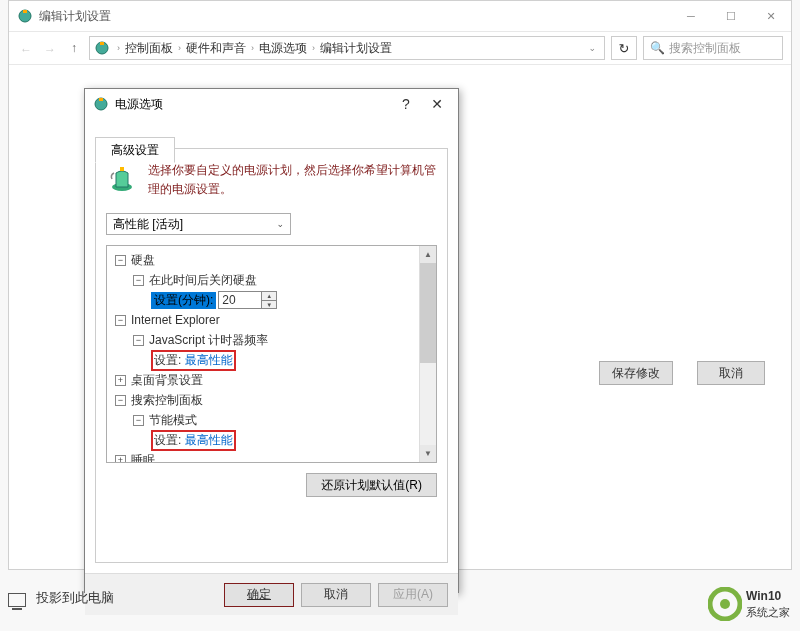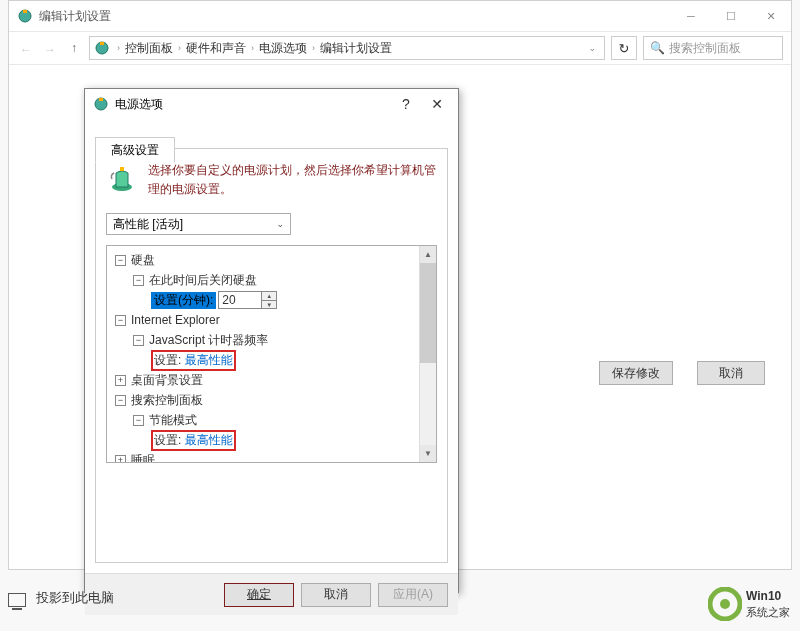--- a/index.html
+++ b/index.html
@@ -223,20 +223,23 @@
               <span class="bx">+</span>
               <span class="lbl">睡眠</span>
             </div>
         </div>
         <div class="tree-scroll">
           <div class="arr">▲</div>
           <div class="thumb"></div>
           <div class="arr" style="position:absolute;bottom:0;width:100%">▼</div>
         </div>
       </div>
+      <div class="restore-row">
+        <div class="restore-btn">还原计划默认值(R)</div>
+      </div>
     </div>
   </div>
   <div class="dlg-footer">
     <div class="btn primary">确定</div>
     <div class="btn">取消</div>
     <div class="btn disabled">应用(A)</div>
   </div>
 </div>
 
 <div class="taskbar-item">

